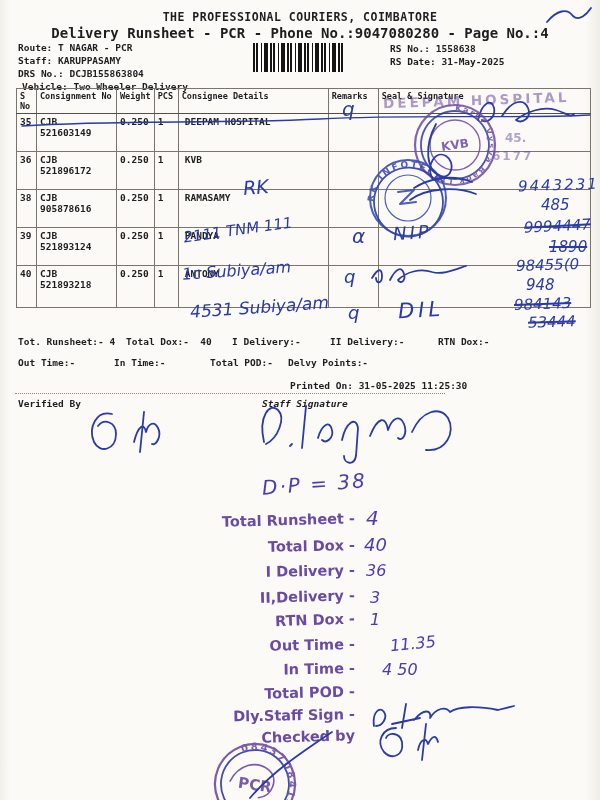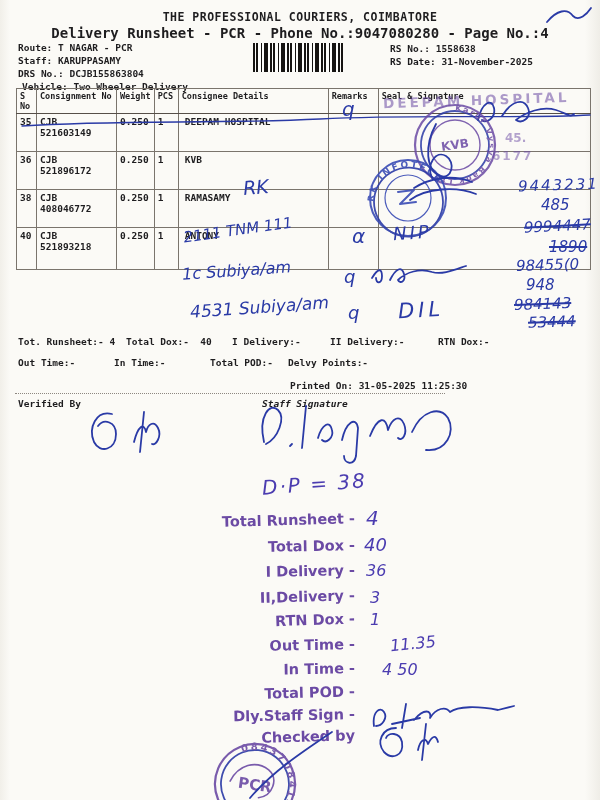--- a/index.html
+++ b/index.html
@@ -41,21 +41,21 @@
   <div class="printed hdr2">Delivery Runsheet - PCR - Phone No.:9047080280 - Page No.:4</div>
 
   <div class="printed inf" style="left:18px;top:42px;">Route: T NAGAR - PCR</div>
   <div class="printed inf" style="left:18px;top:55px;">Staff: KARUPPASAMY</div>
   <div class="printed inf" style="left:18px;top:68px;filter:blur(.3px);">DRS No.: DCJB155863804</div>
   <div class="printed inf" style="left:22px;top:81px;">Vehicle: Two Wheeler Delivery</div>
 
   <div class="barcode"></div>
 
   <div class="printed inf" style="left:390px;top:43px;">RS No.: 1558638</div>
-  <div class="printed inf" style="left:390px;top:56px;">RS Date: 31-November-2025</div>
+  <div class="printed inf" style="left:390px;top:56px;">RS Date: 31-May-2025</div>
 
   <table class="rs">
     <colgroup>
       <col style="width:20px">
         <col style="width:80px">
         <col style="width:36px">
         <col style="width:24px">
       <col style="width:150px">
         <col style="width:50px">
         <col style="width:212px">
@@ -85,24 +85,33 @@
         <td>36</td>
         <td>CJB 521896172</td>
         <td>0.250</td>
         <td>1</td>
         <td class="c-name">KVB</td>
         <td></td>
         <td></td>
       </tr>
       <tr style="height:38px">
         <td>38</td>
-        <td>CJB 408046772</td>
+        <td>CJB 905878616</td>
         <td>0.250</td>
         <td>1</td>
         <td class="c-name">RAMASAMY</td>
+        <td></td>
+        <td></td>
+      </tr>
+      <tr style="height:38px">
+        <td>39</td>
+        <td>CJB 521893124</td>
+        <td>0.250</td>
+        <td>1</td>
+        <td class="c-name">PANDYA</td>
         <td></td>
         <td></td>
       </tr>
       <tr style="height:42px">
         <td>40</td>
         <td>CJB 521893218</td>
         <td>0.250</td>
         <td>1</td>
         <td class="c-name">ANTONY</td>
         <td></td>

